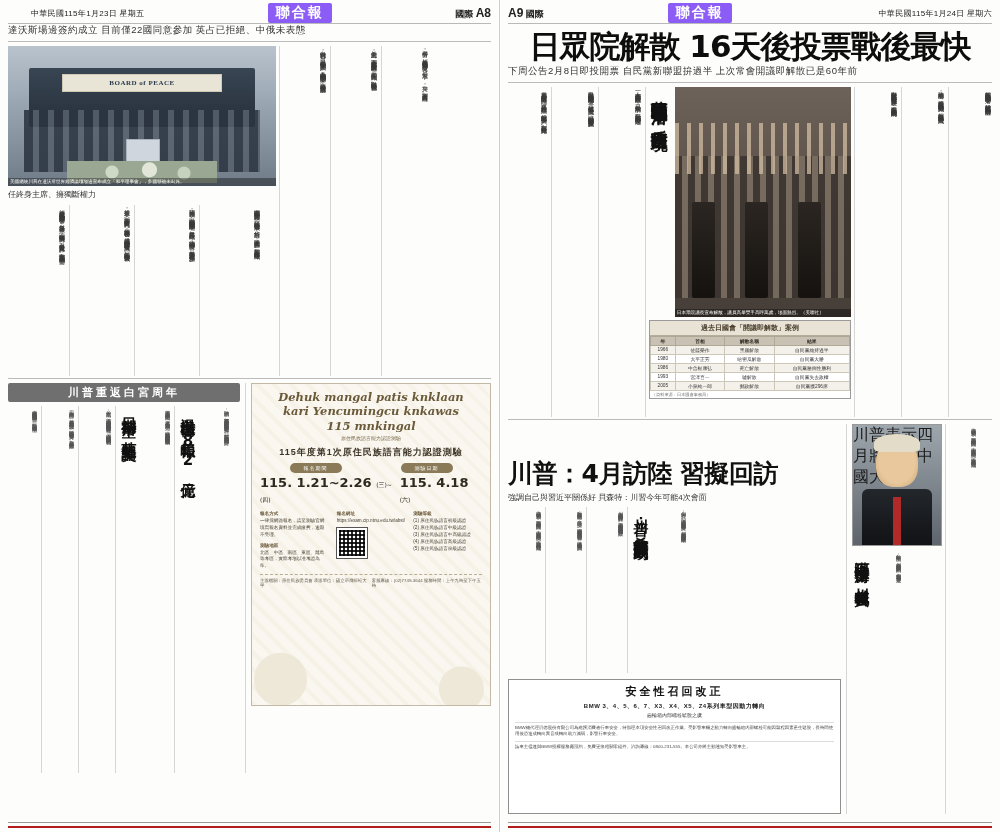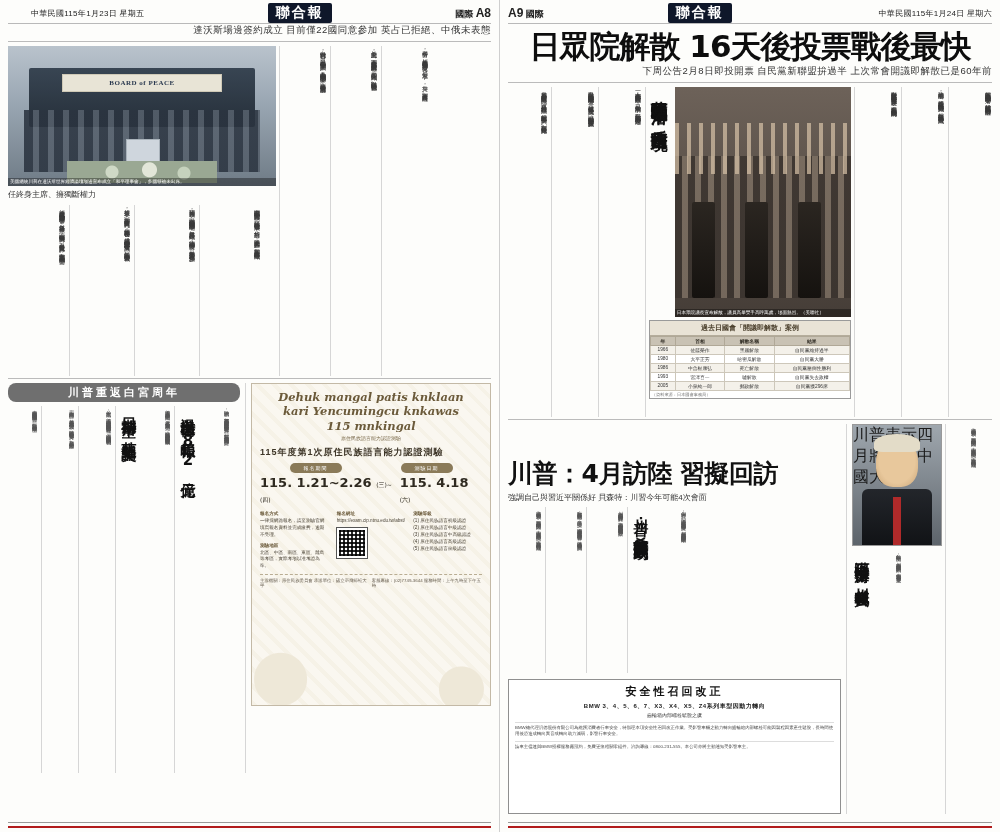--- a/index.html
+++ b/index.html
@@ -27,39 +27,39 @@
   
   .masthead{
     display:flex;align-items:center;justify-content:space-between;
     height:18px;font-size:8px;color:#222;
     border-bottom:1px solid #b9b9b9;
     padding-bottom:1px;
   }
   .masthead .date{letter-spacing:.3px;margin-left:23px;}
   .masthead .logo{
     font-weight:bold;font-size:14px;letter-spacing:2px;
-    background:#0f172a;color:#fff;padding:1px 8px;border-radius:2px;
+    background:#8b5cf6;color:#fff;padding:1px 8px;border-radius:2px;
   }
   .masthead .sect{font-size:9px;font-weight:bold;}
   .masthead .sect .num{font-size:12px;}
 
   
   .headline{
     font-family:"DejaVu Sans", sans-serif;
     font-weight:bold;
     font-size:31px;
     line-height:1.05;
     letter-spacing:-1px;
     text-align:center;
     margin:6px 0 2px 0;
     color:#0d0d0d;
     white-space:nowrap;
   }
   .subhead{
-    text-align:right;font-size:9.5px;color:#333;
+    text-align:left;font-size:9.5px;color:#333;
     letter-spacing:.5px;margin-bottom:4px;white-space:nowrap;
   }
   .rule{height:1px;background:#bbb;margin:2px 0 4px 0;}
 
   
   .vtext{
     writing-mode:vertical-rl;
     text-orientation:upright;
     font-size:6px;
     line-height:1.45;
@@ -189,21 +189,21 @@
       repeating-linear-gradient(45deg,#f3eee1 0 4px,transparent 4px 12px);
     opacity:.55;
   }
   .ad .inner{position:relative;padding:6px 8px;}
   .ad .ad-title{
     font-family:"DejaVu Serif",serif;font-weight:bold;font-style:italic;
     font-size:11.5px;line-height:1.25;color:#6b5a3a;text-align:center;
   }
   .ad .ad-sub{font-size:5px;text-align:center;color:#7a6a4c;margin-top:2px;}
   .ad .ad-cn{
-    text-align:left;font-size:9px;font-weight:bold;color:#3d3527;
+    text-align:center;font-size:9px;font-weight:bold;color:#3d3527;
     margin:5px 0 4px;letter-spacing:1px;
   }
   .ad .pillrow{display:flex;justify-content:space-around;margin:4px 0 2px;}
   .ad .pill{
     background:#8a7a58;color:#fff;font-size:5px;border-radius:8px;
     padding:2px 14px;letter-spacing:1px;
   }
   .ad .dates{display:flex;justify-content:space-around;align-items:baseline;margin:2px 0 6px;}
   .ad .dt{font-size:13px;font-weight:bold;color:#2f2a20;font-family:"DejaVu Sans",sans-serif;}
   .ad .dt small{font-size:6px;font-weight:normal;}
@@ -231,21 +231,21 @@
   .recall .blk{
     margin-top:3px;font-size:4.4px;line-height:1.5;color:#4a4a4a;
     border-top:1px solid #ddd;padding-top:2px;
   }
   .recall .bmw{font-size:6px;font-weight:bold;text-align:center;color:#222;letter-spacing:.5px;}
 
   
   .sectbar{
     background:#6f6f6f;color:#fff;text-align:center;
     font-size:11px;font-weight:bold;letter-spacing:3px;
-    padding:2px 0;border-radius:8px;
+    padding:2px 0;border-radius:2px;
   }
 
   .botrule{position:absolute;left:8px;right:8px;bottom:4px;height:2px;background:#b11c1c;}
   .botrule2{position:absolute;left:8px;right:8px;bottom:9px;height:1px;background:#999;}
 
   .cols-wrap{display:flex;gap:3px;}
   .colline{width:1px;background:#d6d6d6;}
 </style>
 </head>
 <body>

